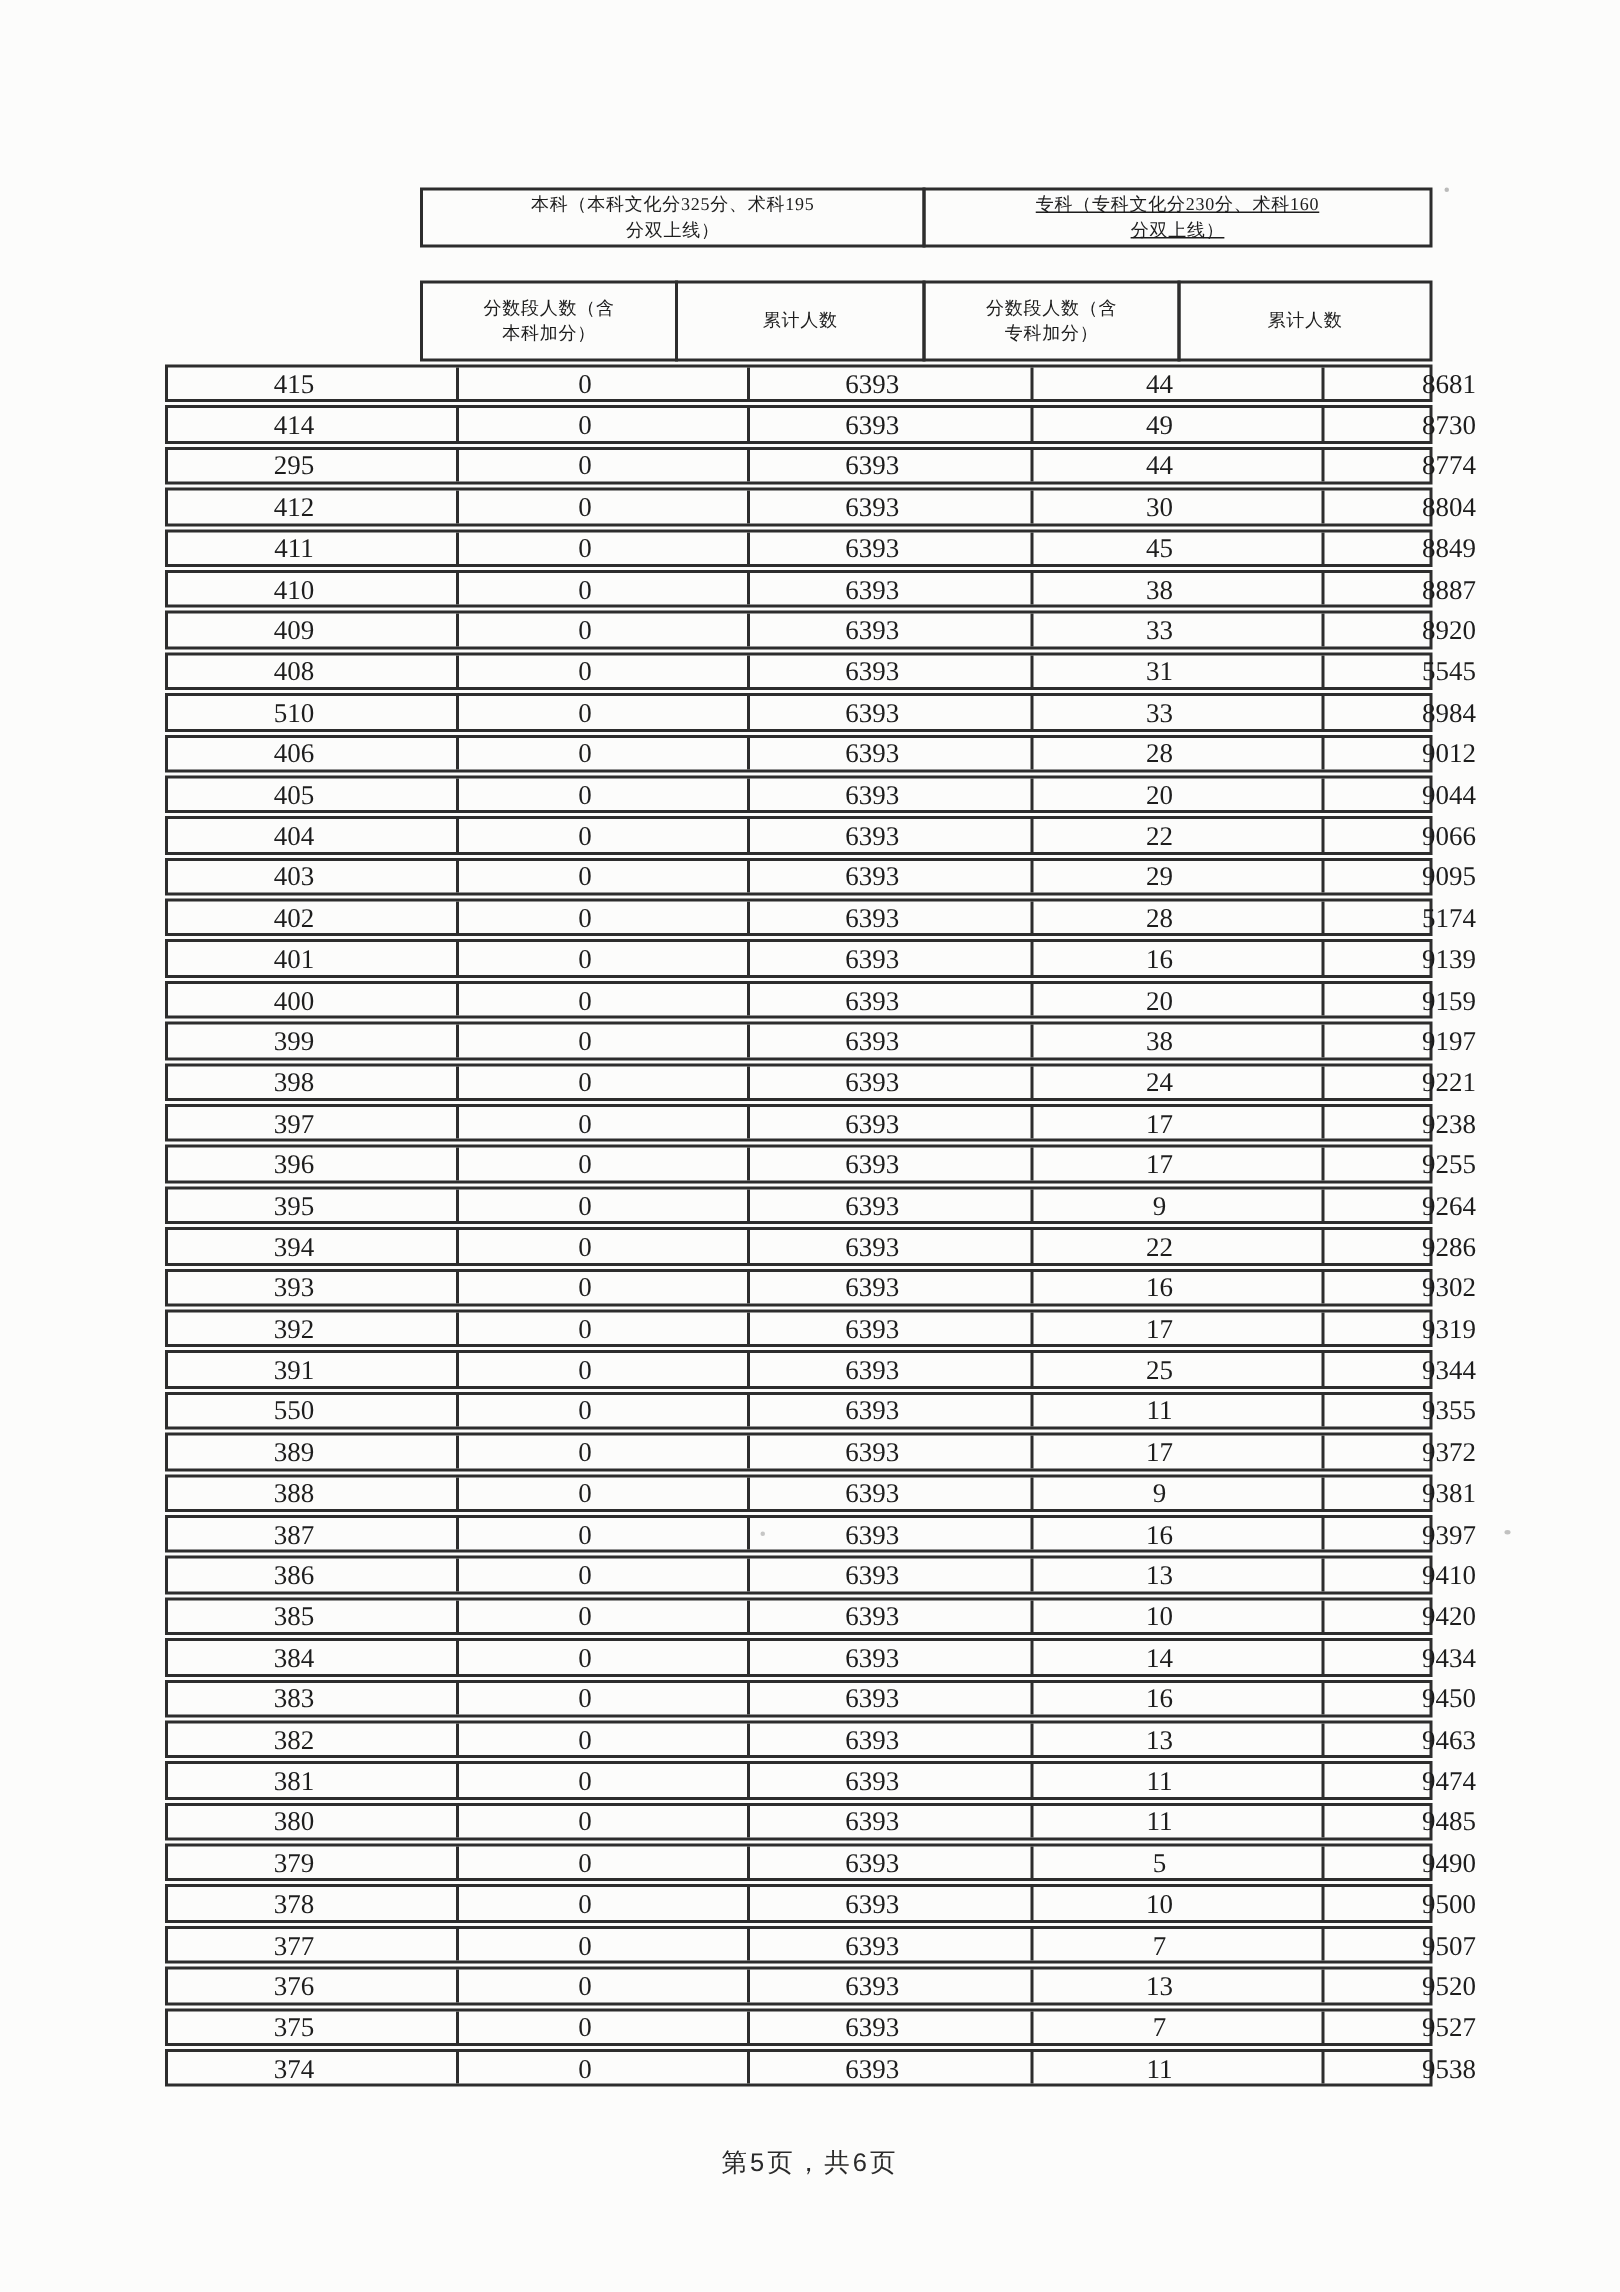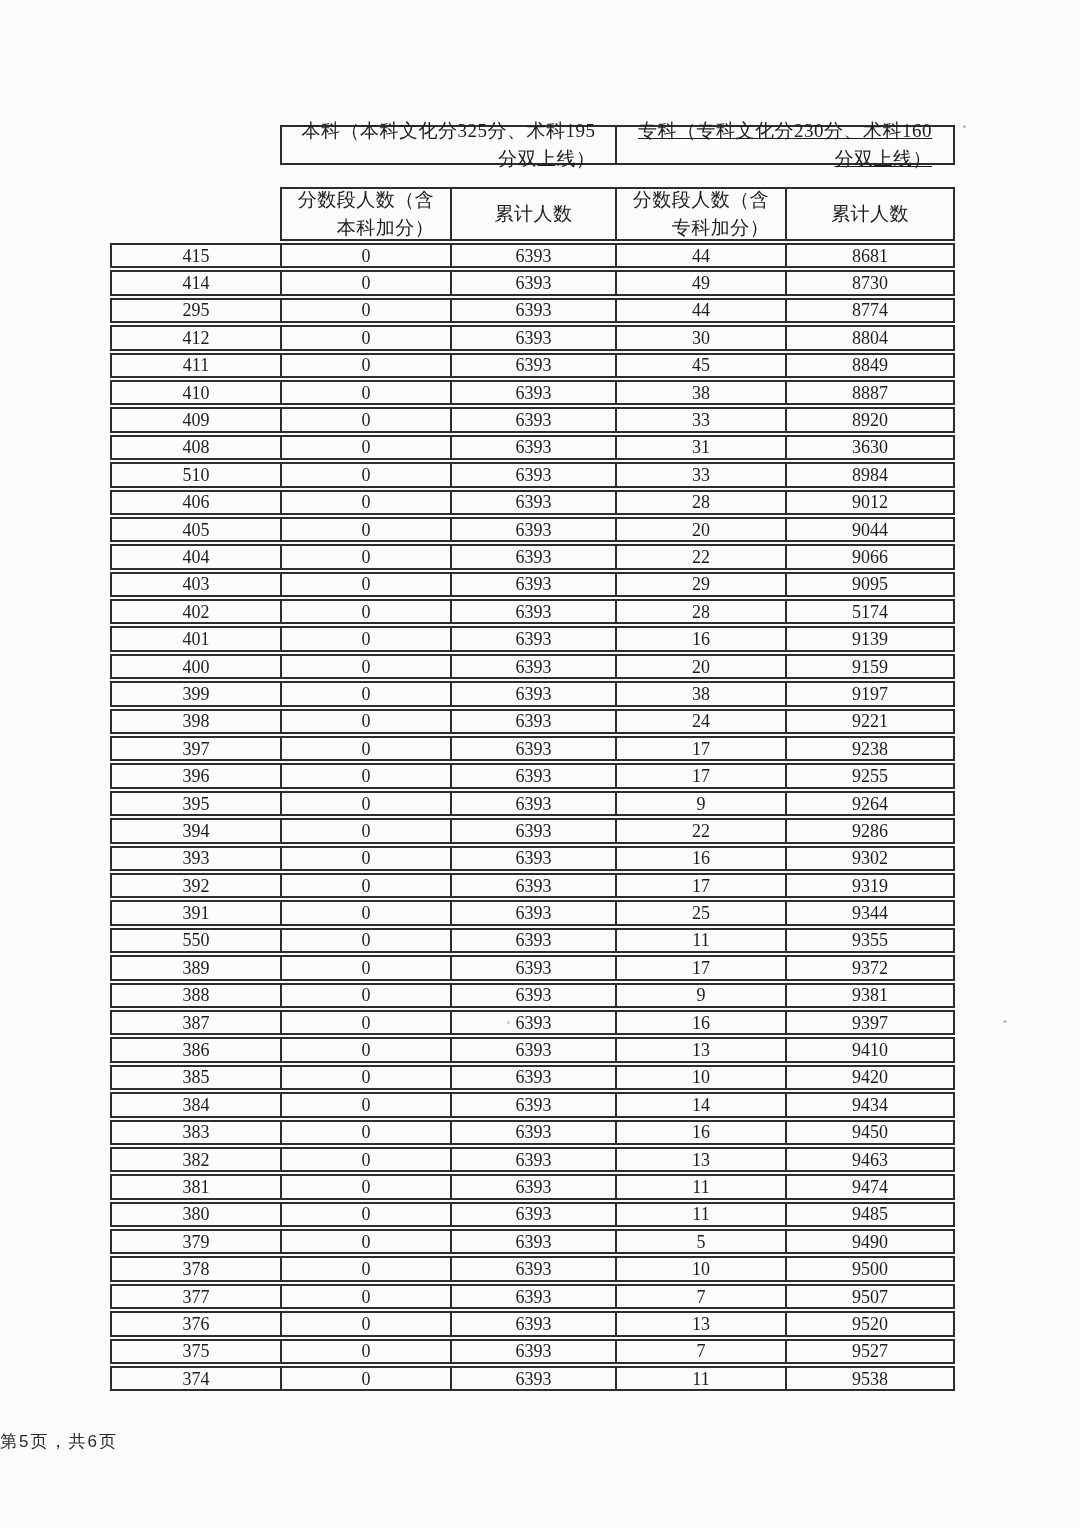--- a/index.html
+++ b/index.html
@@ -28,23 +28,23 @@
   .thead{
     display:grid;
     grid-template-columns:172px 170px 165px 170px 168px;
     grid-template-rows:60px 74px;
     row-gap:2px;
   }
   .thead .cell{
     box-sizing:border-box;
     border:2px solid var(--line);
     display:flex;align-items:center;justify-content:center;
-    text-align:right;
+    text-align:center;
     white-space:pre-line;
-    font-size:19px;
+    font-size:12px;
     line-height:1.45;
     letter-spacing:0.5px;
     margin-top:20px;
   }
   .h-composite{grid-area:1 / 1 / 3 / 2;font-size:20px;}
   .g1{grid-area:1 / 2 / 2 / 4;margin-left:-2px;}
   .g2{grid-area:1 / 4 / 2 / 6;margin-left:-2px;text-decoration:underline;}
   .s1{grid-area:2 / 2 / 3 / 3;margin-left:-2px;}
   .s2{grid-area:2 / 3 / 3 / 4;margin-left:-2px;}
   .s3{grid-area:2 / 4 / 3 / 5;margin-left:-2px;}
@@ -52,36 +52,37 @@
 
   
   .row{
     box-sizing:border-box;
     display:grid;
     grid-template-columns:168px 170px 165px 170px 168px;
     height:25.4px;
     margin-top:2px;
     border:2px solid var(--line);
     background:transparent;
+    gap:24px;
   }
   .row > div{
     display:flex;align-items:center;justify-content:center;
     font-size:18px;
     line-height:1;
     overflow:hidden;
   }
   .row > div + div{
     border-left:2px solid var(--line);
   }
 
   .footer{
     position:absolute;
     left:0; top:1430px;
     width:100%;
-    text-align:left;
+    text-align:center;
     font-size:17px;
     letter-spacing:2px;
     color:#2a2a2a;
     font-family:"Liberation Sans","DejaVu Sans",sans-serif;
   }
 
   
   .speck{position:absolute;border-radius:50%;background:#8f8f8f;}
   .speck1{left:963px;top:125px;width:3px;height:3px;opacity:.6;}
   .speck2{left:1003px;top:1020px;width:4px;height:3px;opacity:.55;}
@@ -155,21 +156,21 @@
           <div>0</div>
           <div>6393</div>
           <div>33</div>
           <div>8920</div>
         </div>
         <div class="row">
           <div>408</div>
           <div>0</div>
           <div>6393</div>
           <div>31</div>
-          <div>3630</div>
+          <div>5545</div>
         </div>
         <div class="row">
           <div>510</div>
           <div>0</div>
           <div>6393</div>
           <div>33</div>
           <div>8984</div>
         </div>
         <div class="row">
           <div>406</div>

